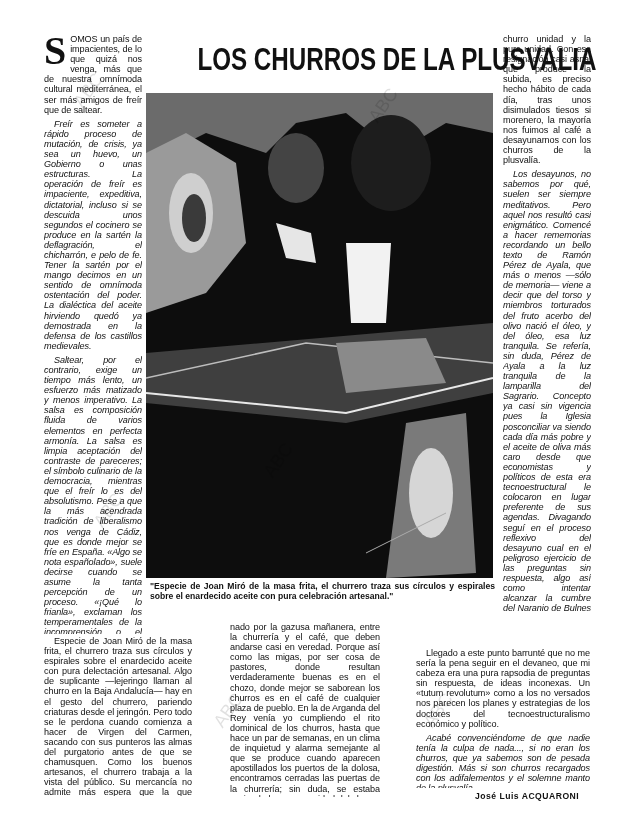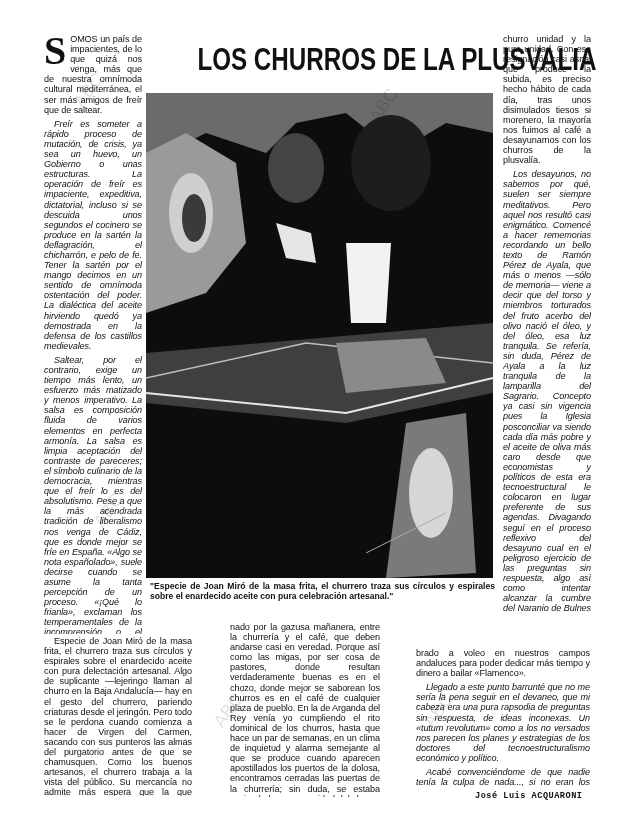--- a/index.html
+++ b/index.html
@@ -6,21 +6,21 @@
   body{width:620px;height:838px;position:relative;overflow:hidden;font-family:"Liberation Sans",sans-serif;color:#111;}
   .col{position:absolute;font-size:9.1px;line-height:10.1px;text-align:justify;letter-spacing:-0.1px;}
   .col p{margin:0;text-indent:10px;}
   .col p + p{margin-top:4px;font-style:italic;}
   .col p.first{text-indent:0;}
   .dropcap{float:left;font-family:"Liberation Serif",serif;font-size:40px;line-height:32px;font-weight:bold;margin:1px 4px 0 0;}
   #title{position:absolute;left:160px;top:40px;width:340px;text-align:center;font-family:"Liberation Sans",sans-serif;font-weight:bold;font-size:31px;letter-spacing:0px;transform:scaleX(0.78);transform-origin:center;line-height:40px;white-space:nowrap;}
   #photo{position:absolute;left:146px;top:93px;width:347px;height:485px;background:#0a0a0a;overflow:hidden;}
   #photo svg{width:100%;height:100%;display:block;}
   #caption{position:absolute;left:150px;top:581px;width:345px;font-size:8.6px;line-height:10px;font-weight:bold;text-align:justify;}
-  #byline{position:absolute;left:475px;top:791px;font-size:8.6px;font-weight:bold;letter-spacing:0.5px;font-family:Liberation Mono, monospace;}
+  #byline{position:absolute;left:475px;top:791px;font-size:8.6px;font-weight:bold;letter-spacing:0.5px;}
   .watermark{position:absolute;font-family:"Liberation Sans",sans-serif;color:rgba(0,0,0,0.12);font-size:18px;transform:rotate(-55deg);pointer-events:none;}
 </style>
 </head>
 <body>
 
 <div id="title">LOS CHURROS DE LA PLUSVALIA</div>
 
 <div class="col" style="left:44px;top:34px;width:98px;height:600px;overflow:hidden;">
   <p class="first"><span class="dropcap">S</span><span>OMOS un país de impacientes, de lo que quizá nos venga, más que de nuestra omnímoda cultural mediterránea, el ser más amigos de freír que de saltear.</span></p>
   <p>Freír es someter a rápido proceso de mutación, de crisis, ya sea un huevo, un Gobierno o unas estructuras. La operación de freír es impaciente, expeditiva, dictatorial, incluso si se descuida unos segundos el cocinero se produce en la sartén la deflagración, el chicharrón, e pelo de fe. Tener la sartén por el mango decimos en un sentido de omnímoda ostentación del poder. La dialéctica del aceite hirviendo quedó ya demostrada en la defensa de los castillos medievales.</p>
@@ -59,21 +59,20 @@
 
 <div class="col" style="left:44px;top:636px;width:148px;height:160px;overflow:hidden;">
   <p>Especie de Joan Miró de la masa frita, el churrero traza sus círculos y espirales sobre el enardecido aceite con pura delectación artesanal. Algo de suplicante —lejeringo llaman al churro en la Baja Andalucía— hay en el gesto del churrero, pariendo criaturas desde el jeringón. Pero todo se le perdona cuando comienza a hacer de Virgen del Carmen, sacando con sus punteros las almas del purgatorio antes de que se chamusquen. Como los buenos artesanos, el churrero trabaja a la vista del público. Su mercancía no admite más espera que la que media, a buen paso de estómago ‘aguijo</p>
 </div>
 
 <div class="col" style="left:230px;top:622px;width:150px;height:175px;overflow:hidden;">
   <p class="first">nado por la gazusa mañanera, entre la churrería y el café, que deben andarse casi en veredad. Porque así como las migas, por ser cosa de pastores, donde resultan verdaderamente buenas es en el chozo, donde mejor se saborean los churros es en el café de cualquier plaza de pueblo. En la de Arganda del Rey venía yo cumpliendo el rito dominical de los churros, hasta que hace un par de semanas, en un clima de inquietud y alarma semejante al que se produce cuando aparecen apostillados los puertos de la dolosa, encontramos cerradas las puertas de la churrería; sin duda, se estaba cociendo lo nuevo paridad del churro. Efectivamente, al siguiente domingo, sobre el cuerpecillo de la gran chimenea, y con caligrafía muy churriguaresca, aparecía la nueva cotización del</p>
 </div>
 
 <div class="col" style="left:416px;top:648px;width:174px;height:140px;overflow:hidden;">
-  <p class="first">brado a voleo en nuestros campos andaluces para poder dedicar más tiempo y dinero a bailar «Flamenco».</p>
   <p>Llegado a este punto barrunté que no me sería la pena seguir en el devaneo, que mi cabeza era una pura rapsodia de preguntas sin respuesta, de ideas inconexas. Un «tutum revolutum» como a los no versados nos parecen los planes y estrategias de los doctores del tecnoestructuralismo económico y político.</p>
   <p>Acabé convenciéndome de que nadie tenía la culpa de nada..., si no eran los churros, que ya sabemos son de pesada digestión. Más si son churros recargados con los adifalementos y el solemne manto de la plusvalía.</p>
 </div>
 
 <div id="byline">José Luis ACQUARONI</div>
 
 <div class="watermark" style="left:70px;top:80px;">ABC</div>
 <div class="watermark" style="left:365px;top:95px;">ABC</div>
 <div class="watermark" style="left:90px;top:500px;">ABC</div>
 <div class="watermark" style="left:260px;top:450px;">ABC</div>

